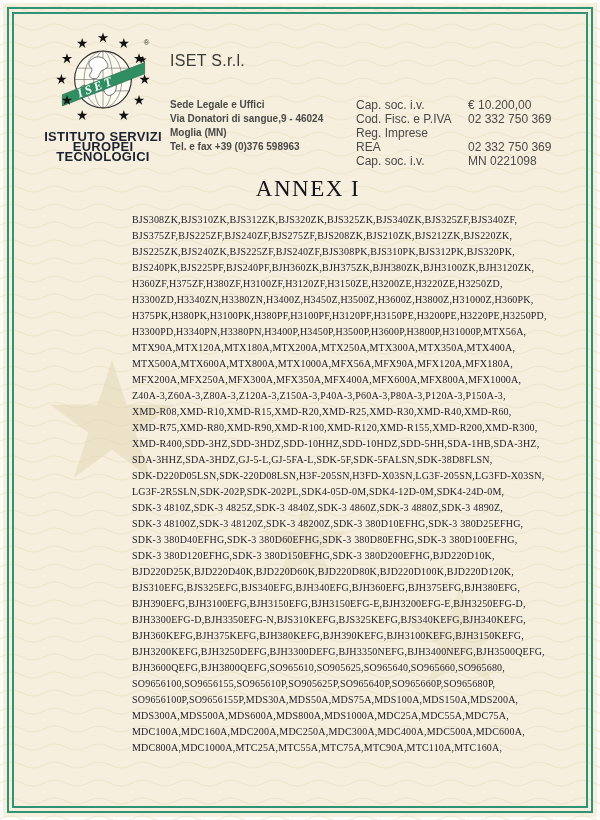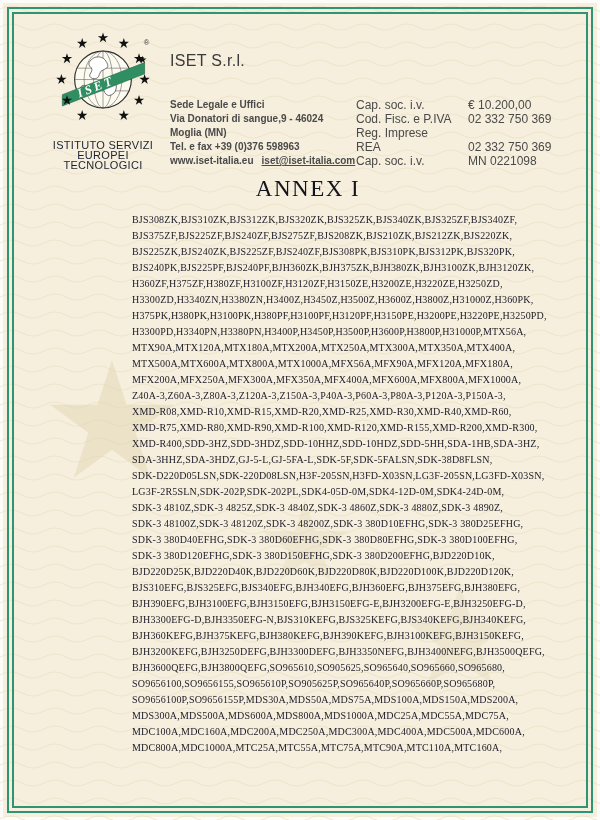--- a/index.html
+++ b/index.html
@@ -9,21 +9,21 @@
     box-shadow:inset 0 0 0 3px #fdfcf8;
   }
   .watermark{position:absolute;inset:0;z-index:0;pointer-events:none;}
   .frame{position:absolute;z-index:1;pointer-events:none;}
   .frame.outer{inset:7px;border:2px solid #2e9474;}
   .frame.inner{inset:12px;border:2px solid #2e9474;}
   .content{position:absolute;inset:0;z-index:2;}
 
   .letterhead{position:absolute;top:32px;left:42px;right:34px;display:flex;}
   .logo-col{width:122px;text-align:center;flex:none;}
-  .org{font-size:11px;font-weight:normal;color:#1d2232;letter-spacing:.3px;line-height:10px;margin-top:8px;}
+  .org{font-size:13px;font-weight:bold;color:#1d2232;letter-spacing:.3px;line-height:10px;margin-top:0;}
   .info{flex:1;padding:20px 0 0 6px;}
   .company{font-size:16px;color:#3a3a3a;letter-spacing:.3px;margin-bottom:28px;}
   .cols{display:flex;}
   .addr{width:186px;font-size:10px;color:#4a4a4a;line-height:14px;flex:none;font-weight:bold;}
   .addr .weblinks{display:flex;gap:8px;}
   .addr a{color:#4a4a4a;text-decoration:none;}
   .addr a.ul{text-decoration:underline;}
   .registry{flex:1;font-size:12px;color:#4a4a4a;}
   .reg-row{display:flex;line-height:14px;}
   .reg-label{width:112px;flex:none;}
@@ -114,24 +114,20 @@
         </div>
       </div>
 
       <div class="info">
         <div class="company">ISET S.r.l.</div>
         <div class="cols">
           <div class="addr">
             <div>Sede Legale e Uffici</div>
             <div>Via Donatori di sangue,9 - 46024 Moglia (MN)</div>
             <div>Tel. e fax +39 (0)376 598963</div>
-            <div class="weblinks">
-              <a>www.iset-italia.eu</a>
-              <a class="ul">iset@iset-italia.com</a>
-            </div>
           </div>
           <div class="registry">
               <div class="reg-row">
               <span class="reg-label">Cap. soc. i.v.</span>
               <span class="reg-value">€ 10.200,00</span>
             </div>
               <div class="reg-row">
               <span class="reg-label">Cod. Fisc. e P.IVA Reg. Imprese</span>
               <span class="reg-value">02 332 750 369</span>
             </div>

